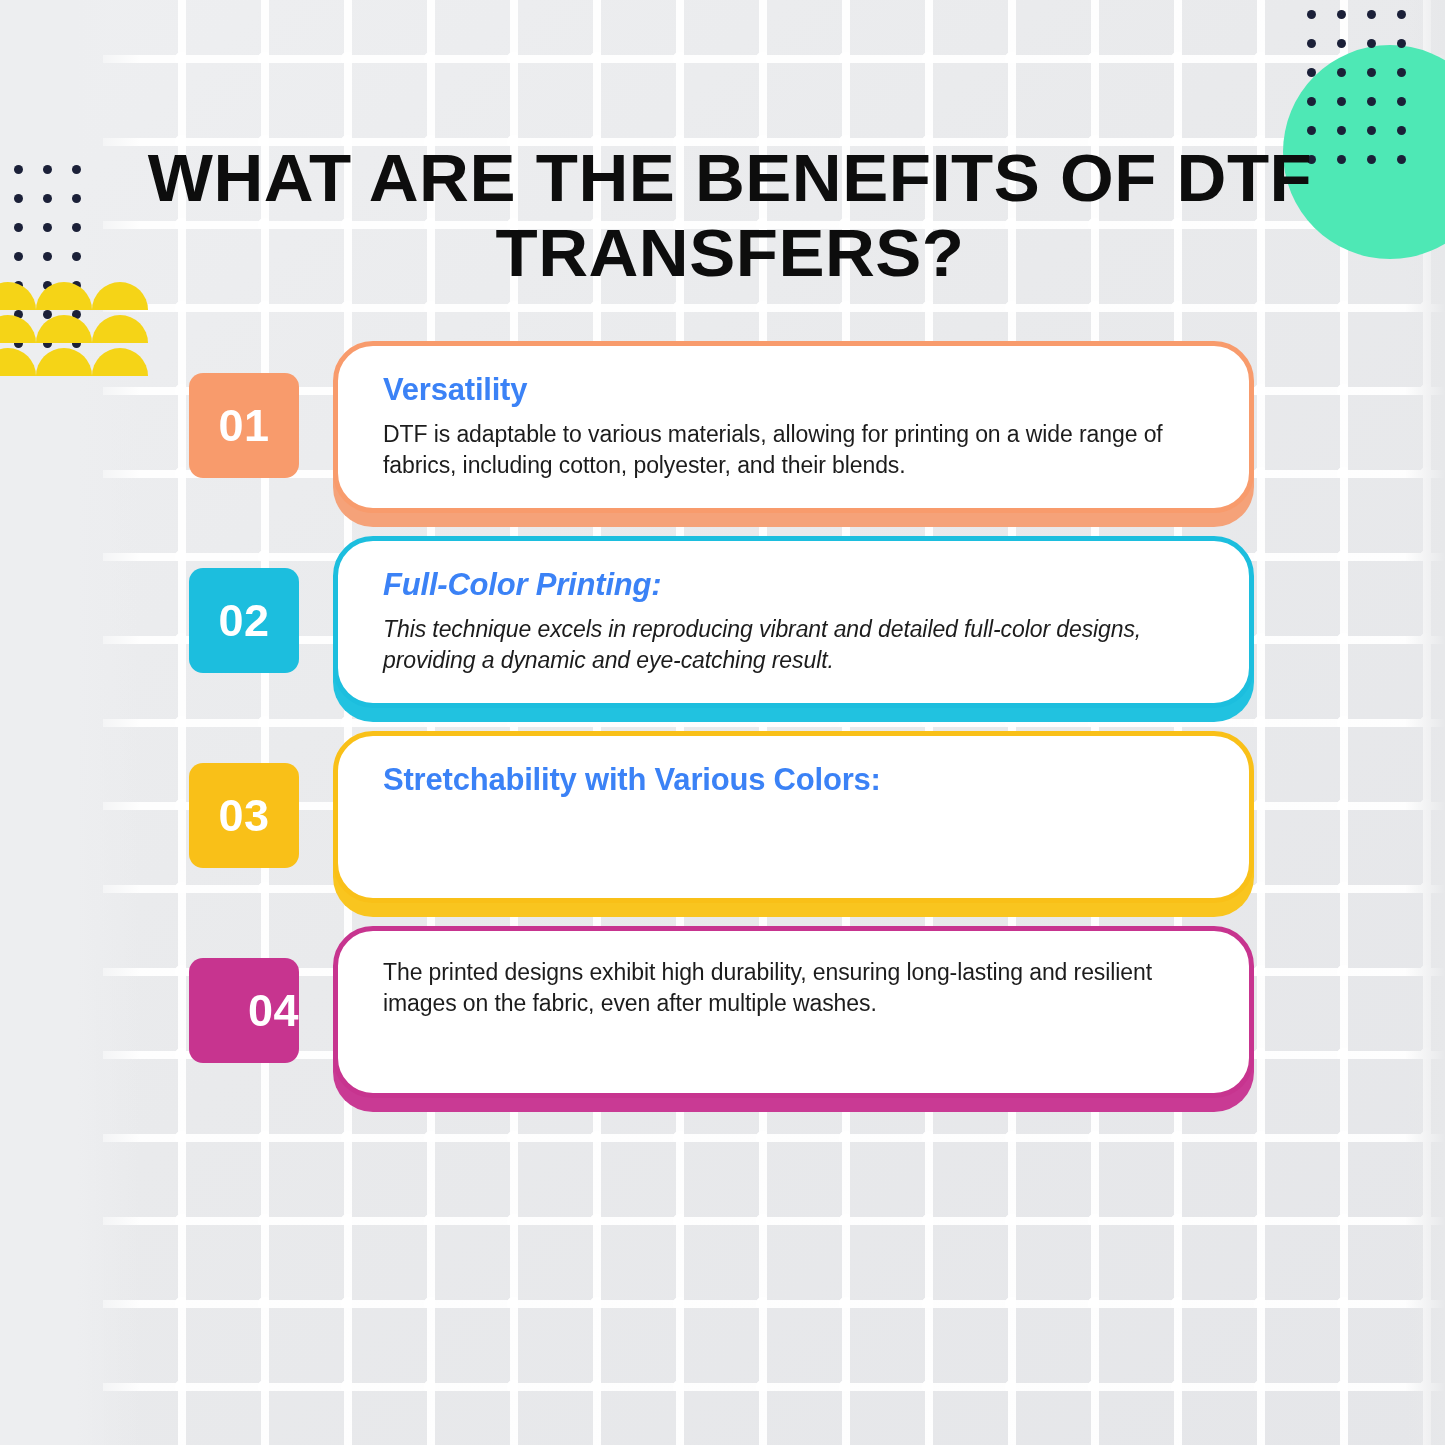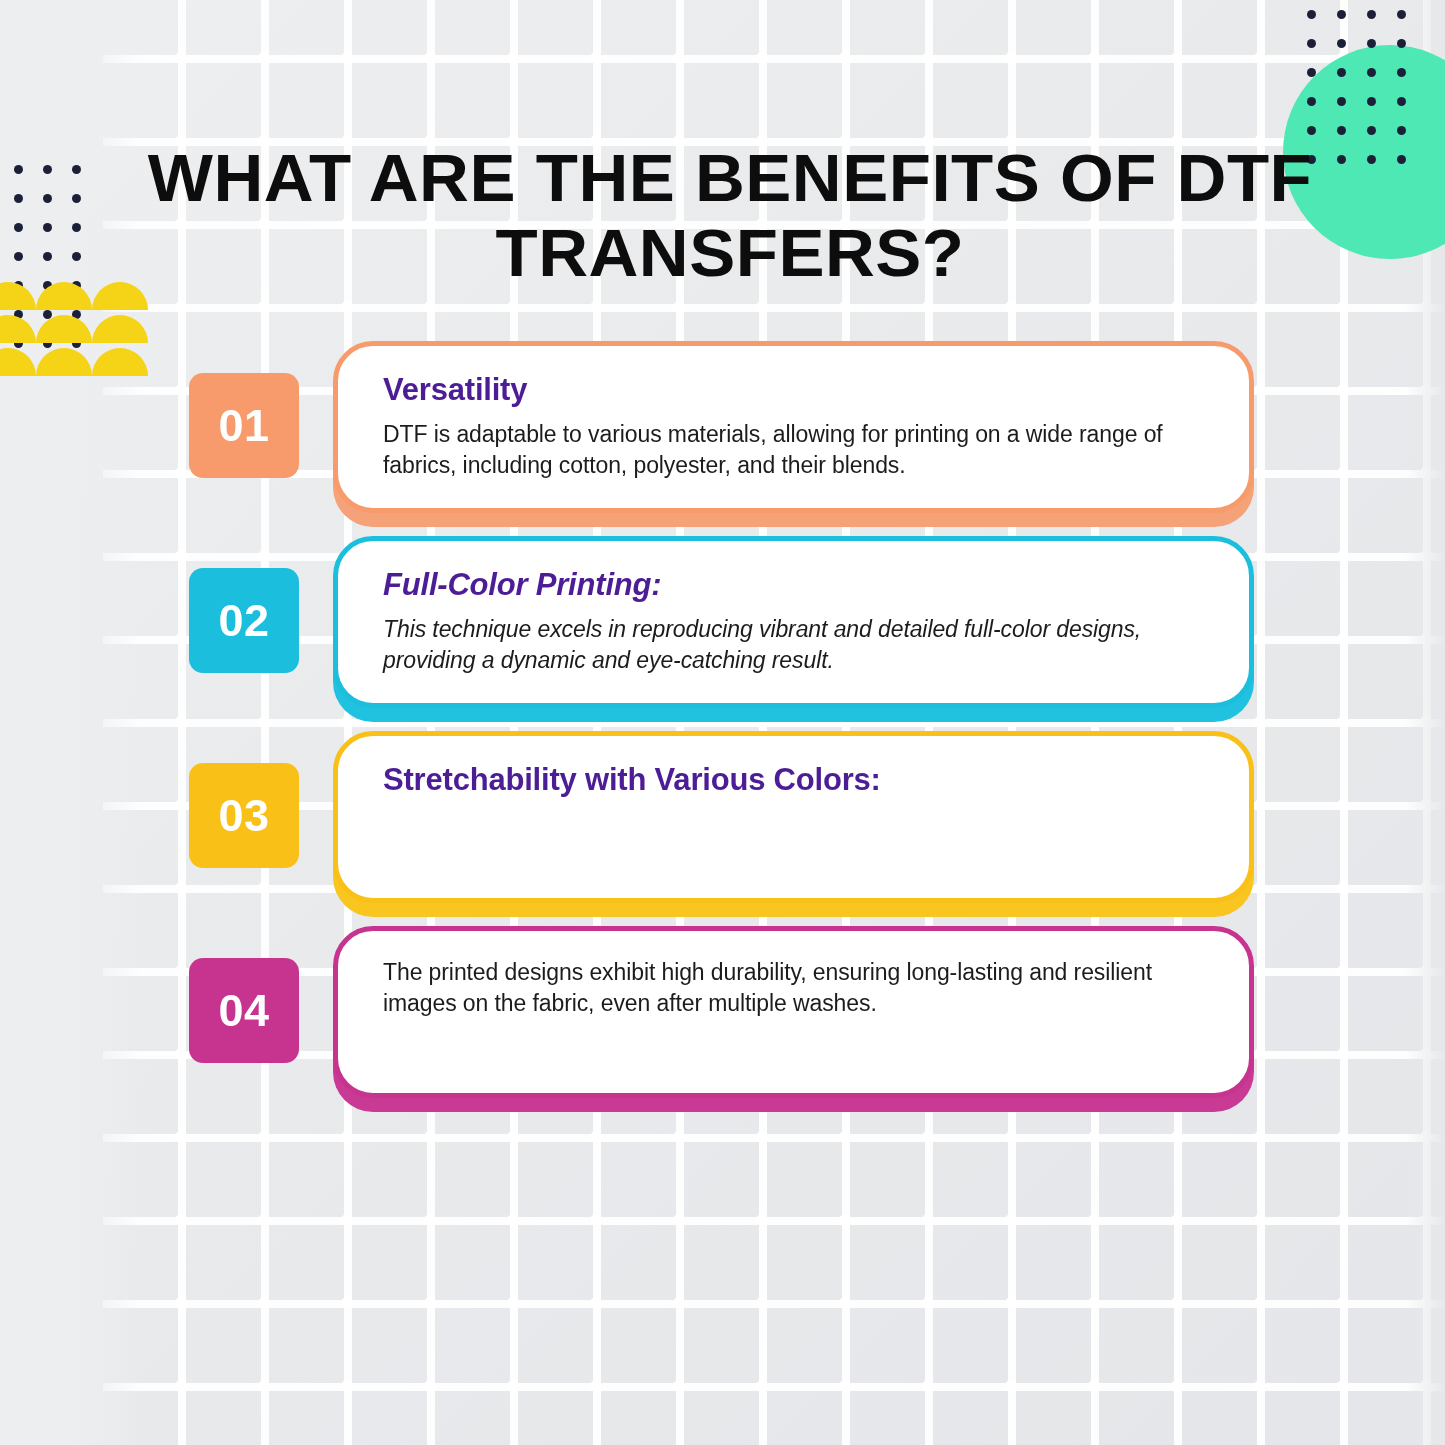--- a/index.html
+++ b/index.html
@@ -152,21 +152,21 @@
     left:0; top:0;
     width:100%; height:100%;
     background:#ffffff;
     border-radius:40px;
     border:5px solid #000;
     padding:26px 40px 0 45px;
   }
   .card-title {
     font-weight:bold;
     font-size:31px;
-    color:#4c1d95;
+    color:#3b82f6;
     letter-spacing:-0.2px;
     margin-bottom:11px;
   }
   .card-body {
     font-size:23px;
     line-height:1.34;
     color:#1c1c1c;
     letter-spacing:-0.1px;
   }
 </style>
@@ -282,21 +282,21 @@
           <span>03</span>
         </div>
         <div class="card-wrap">
           <div class="card-shadow" style="background: rgb(249, 197, 31);"></div>
           <div class="card" style="border-color: rgb(249, 192, 24);">
             <div class="card-title">Stretchability with Various Colors:</div>
           </div>
         </div>
       </div>
       <div class="row">
-        <div class="badge" style="background: rgb(199, 52, 143);">
+        <div class="badge" style="background: rgb(199, 52, 143); justify-content: flex-end;">
           <span>04</span>
         </div>
         <div class="card-wrap">
           <div class="card-shadow" style="background: rgb(201, 58, 148);"></div>
           <div class="card" style="border-color: rgb(199, 52, 143);">
             <div class="card-body">The printed designs exhibit high durability, ensuring long-lasting and resilient images on the fabric, even after multiple washes.</div>
           </div>
         </div>
       </div>
       <div class="row">

